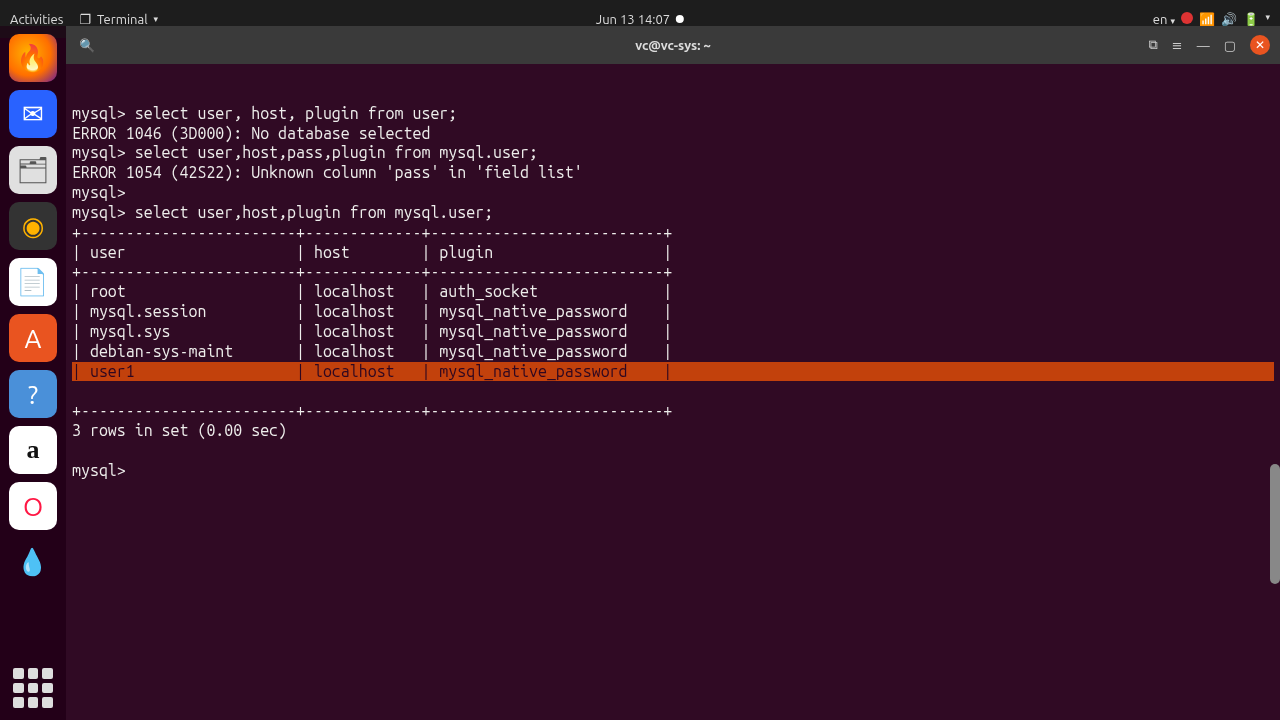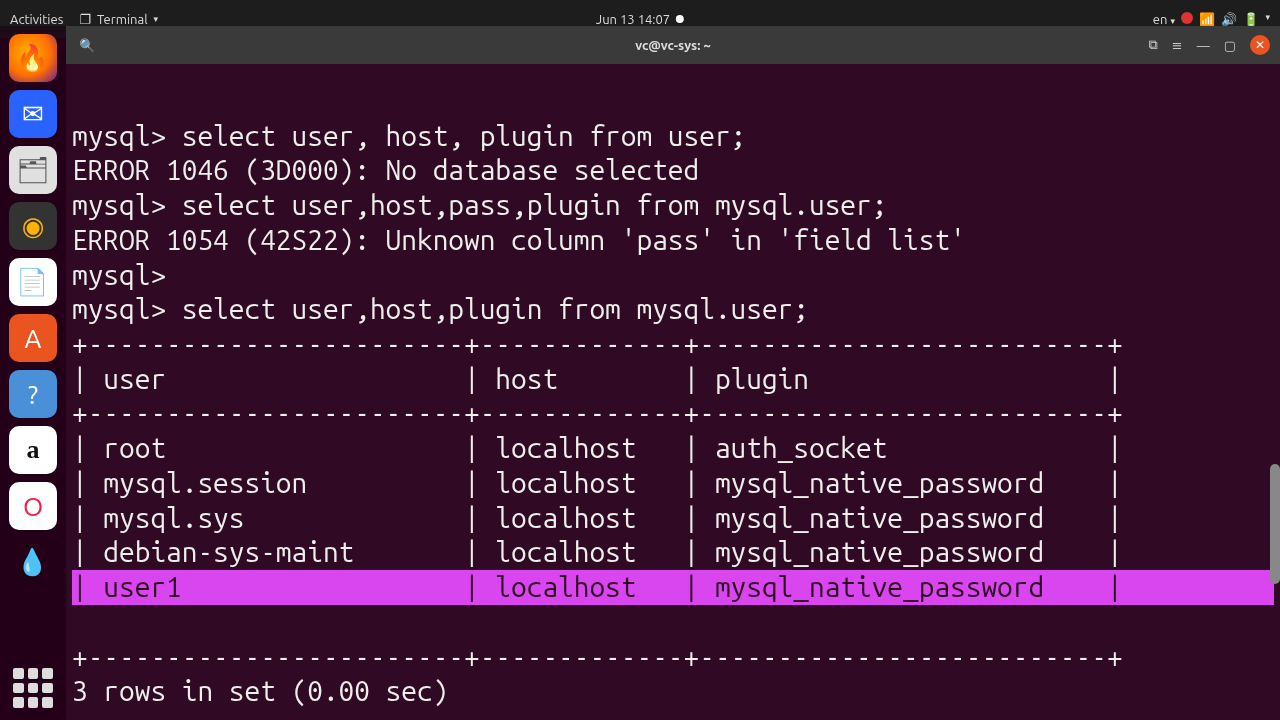--- a/index.html
+++ b/index.html
@@ -36,23 +36,23 @@
 .term-window { position:absolute; top:26px; left:66px; right:0; bottom:0; background:#300a24; display:flex; flex-direction:column; }
 .term-titlebar { height:38px; background:#3a3a3a; display:flex; align-items:center; padding:0 10px; color:#ddd; font-size:13px; }
 .term-titlebar .tb-search { width:22px; text-align:center; }
 .term-titlebar .tb-title { position:absolute; left:50%; transform:translateX(-50%); font-weight:bold;text-align:center; }
 .term-titlebar .tb-right { margin-left:auto; display:flex; align-items:center; gap:14px; }
 .tb-btn { width:20px; height:20px; display:flex; align-items:center; justify-content:center; border-radius:50%; }
 .tb-close { background:#e95420; color:#fff; font-size:12px; }
 .tb-ctrl { color:#ccc; font-size:13px; }
 
 
-.term-body { flex:1; padding:20px 6px 0 6px; color:#eeeeec; font-family:"Ubuntu Mono","DejaVu Sans Mono",monospace; font-size:28px; line-height:1.24; white-space:pre; overflow:hidden; position:relative; }
+.term-body { flex:1; padding:20px 6px 0 6px; color:#eeeeec; font-family:"Ubuntu Mono","DejaVu Sans Mono",monospace; font-size:16px; line-height:1.24; white-space:pre; overflow:hidden; position:relative; }
 .term-body .line { white-space:pre; }
-.term-body .hl { background:#d946ef; color:#2e0720; display:block; }
+.term-body .hl { background:#c2410c; color:#2e0720; display:block; }
 
 
 .scroll-thumb { position:absolute; right:0; top:400px; width:10px; height:120px; background:#888; border-radius:5px; }
 
 </style>
 </head>
 <body>
 
 <div class="top-panel">
   <div class="left">

